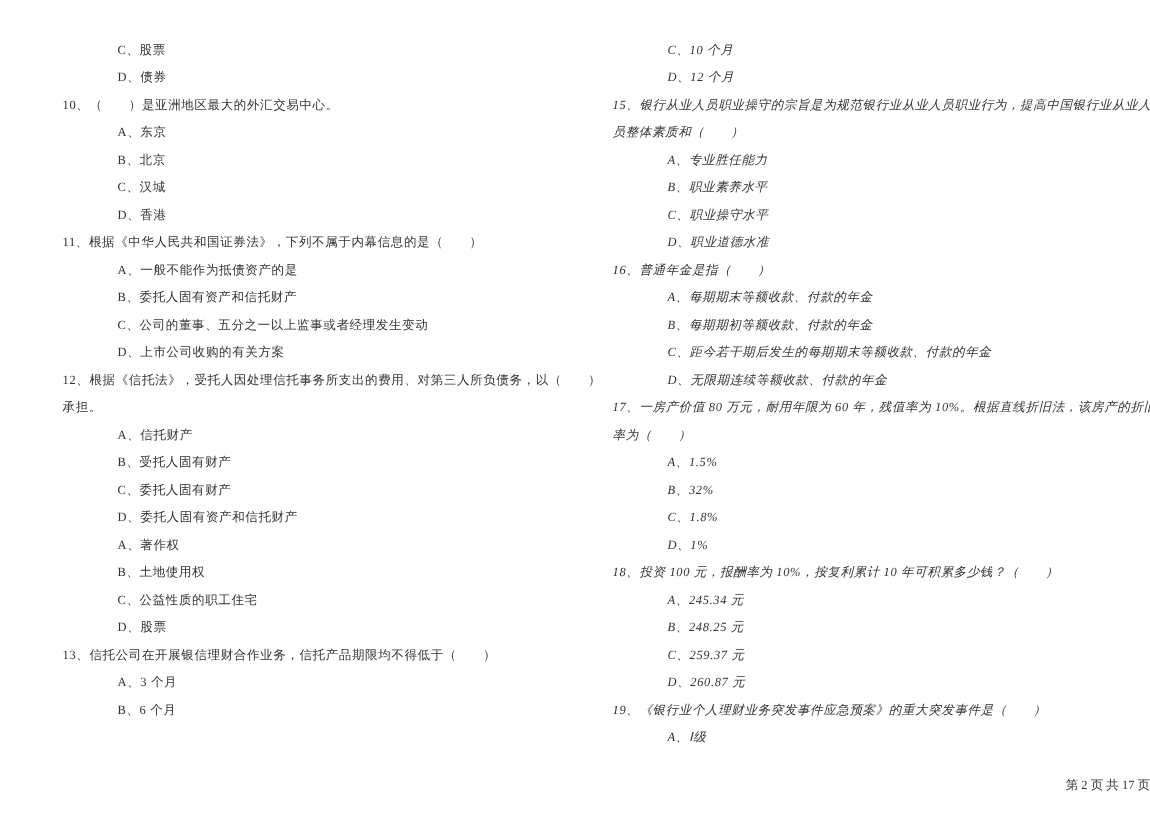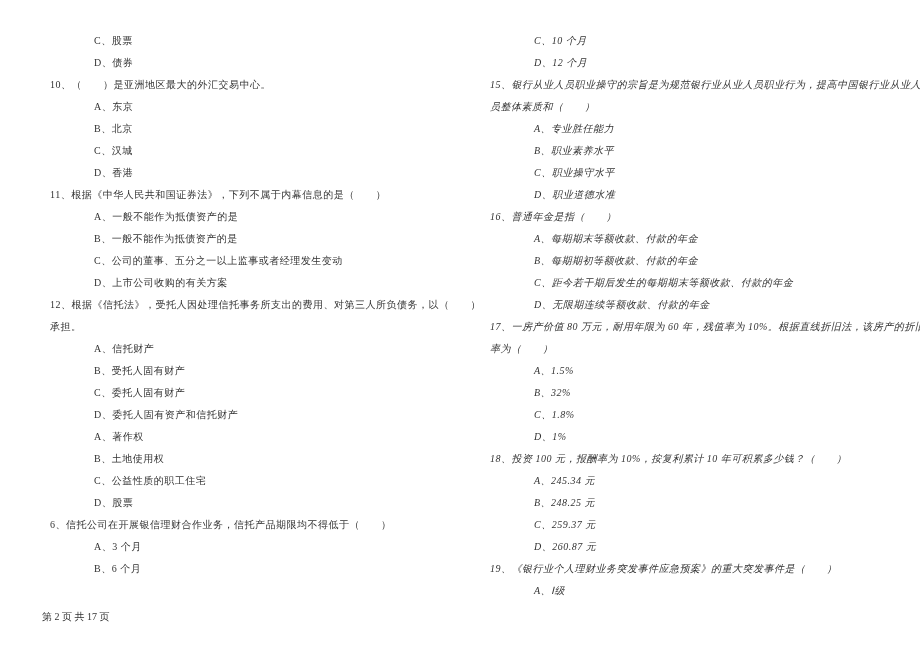--- a/index.html
+++ b/index.html
@@ -33,57 +33,56 @@
       padding-left: 44px;
     }
     .q {
       padding-left: 0;
     }
     .cont {
       padding-left: 0;
     }
     .footer {
       position: absolute;
-      bottom: 26px;
+      bottom: 15px;
       left: 0;
       width: 100%;
-      text-align: left;
+      text-align: right;
       font-size: 10px;
       color: #333;
-      padding-left: 42px;
     }
   </style>
 </head>
 <body>
 
 <div class="columns">
   <div class="col col-left">
     <div class="line opt">C、股票</div>
     <div class="line opt">D、债券</div>
     <div class="line q">10、（　　）是亚洲地区最大的外汇交易中心。</div>
     <div class="line opt">A、东京</div>
     <div class="line opt">B、北京</div>
     <div class="line opt">C、汉城</div>
     <div class="line opt">D、香港</div>
     <div class="line q">11、根据《中华人民共和国证券法》，下列不属于内幕信息的是（　　）</div>
     <div class="line opt">A、一般不能作为抵债资产的是</div>
-    <div class="line opt">B、一般不能作为抵债资产的是</div>
+    <div class="line opt">B、委托人固有资产和信托财产</div>
     <div class="line opt">C、公司的董事、五分之一以上监事或者经理发生变动</div>
     <div class="line opt">D、上市公司收购的有关方案</div>
     <div class="line q">12、根据《信托法》，受托人因处理信托事务所支出的费用、对第三人所负债务，以（　　）</div>
     <div class="line cont">承担。</div>
     <div class="line opt">A、信托财产</div>
     <div class="line opt">B、受托人固有财产</div>
     <div class="line opt">C、委托人固有财产</div>
     <div class="line opt">D、委托人固有资产和信托财产</div>
     <div class="line opt">A、著作权</div>
     <div class="line opt">B、土地使用权</div>
     <div class="line opt">C、公益性质的职工住宅</div>
     <div class="line opt">D、股票</div>
-    <div class="line q">6、信托公司在开展银信理财合作业务，信托产品期限均不得低于（　　）</div>
+    <div class="line q">13、信托公司在开展银信理财合作业务，信托产品期限均不得低于（　　）</div>
     <div class="line opt">A、3 个月</div>
     <div class="line opt">B、6 个月</div>
   </div>
 
   <div class="col col-right">
     <div class="line opt">C、10 个月</div>
     <div class="line opt">D、12 个月</div>
     <div class="line q">15、银行从业人员职业操守的宗旨是为规范银行业从业人员职业行为，提高中国银行业从业人</div>
     <div class="line cont">员整体素质和（　　）</div>
     <div class="line opt">A、专业胜任能力</div>

